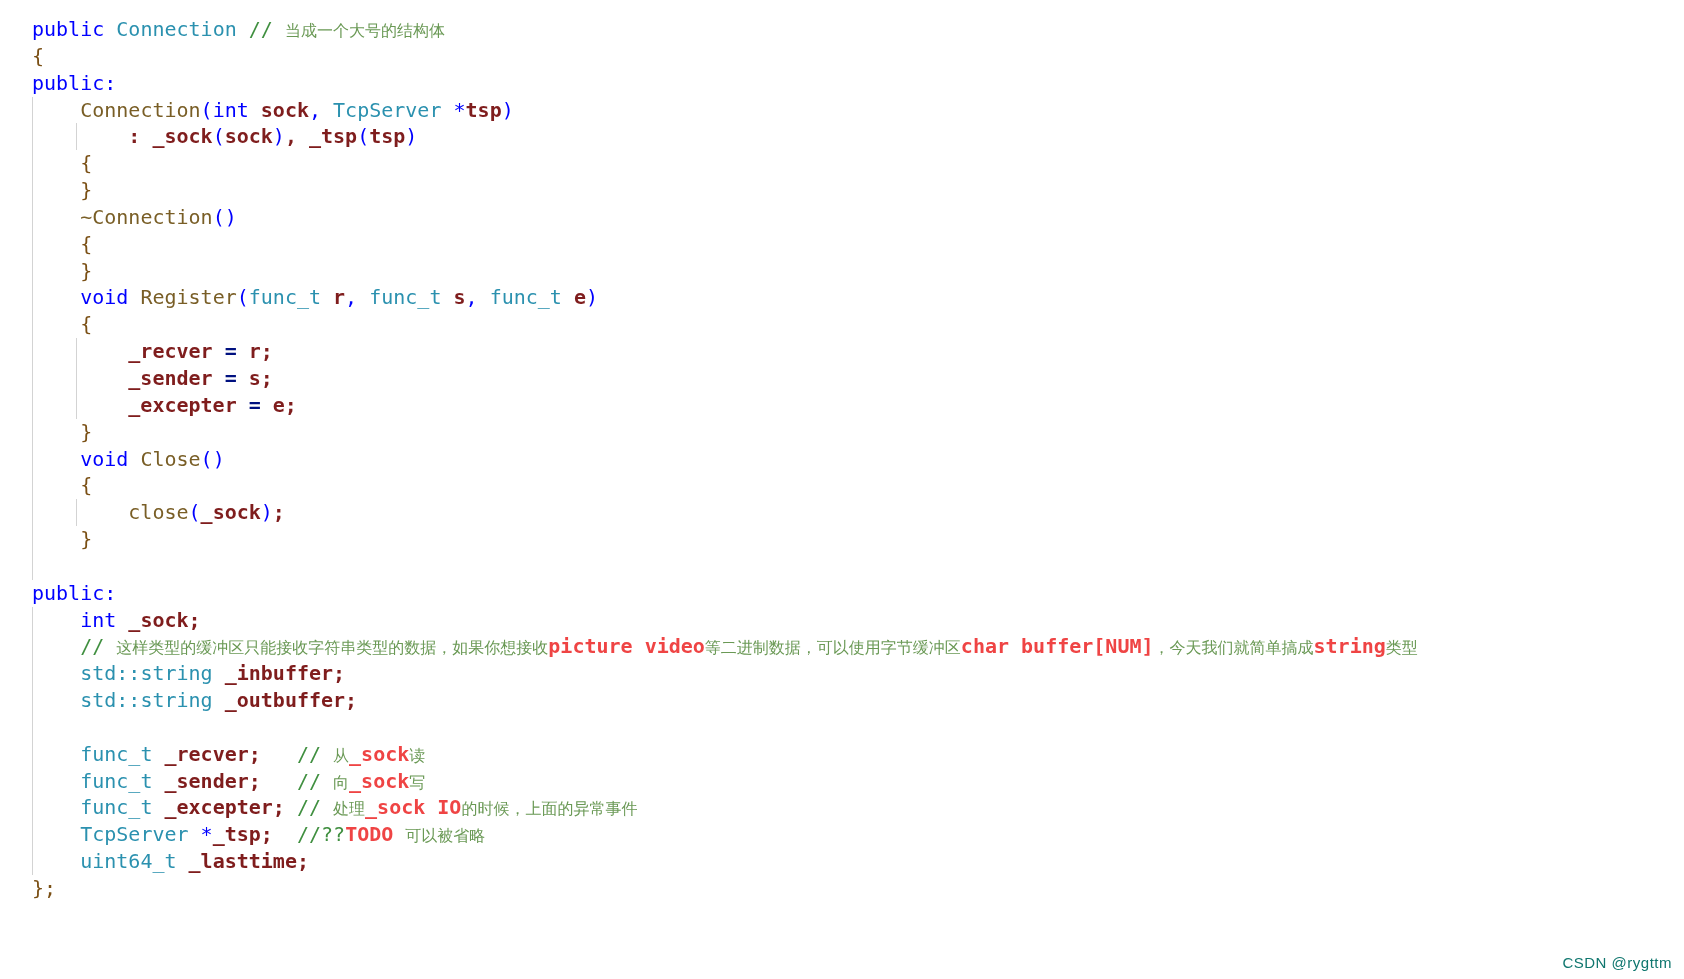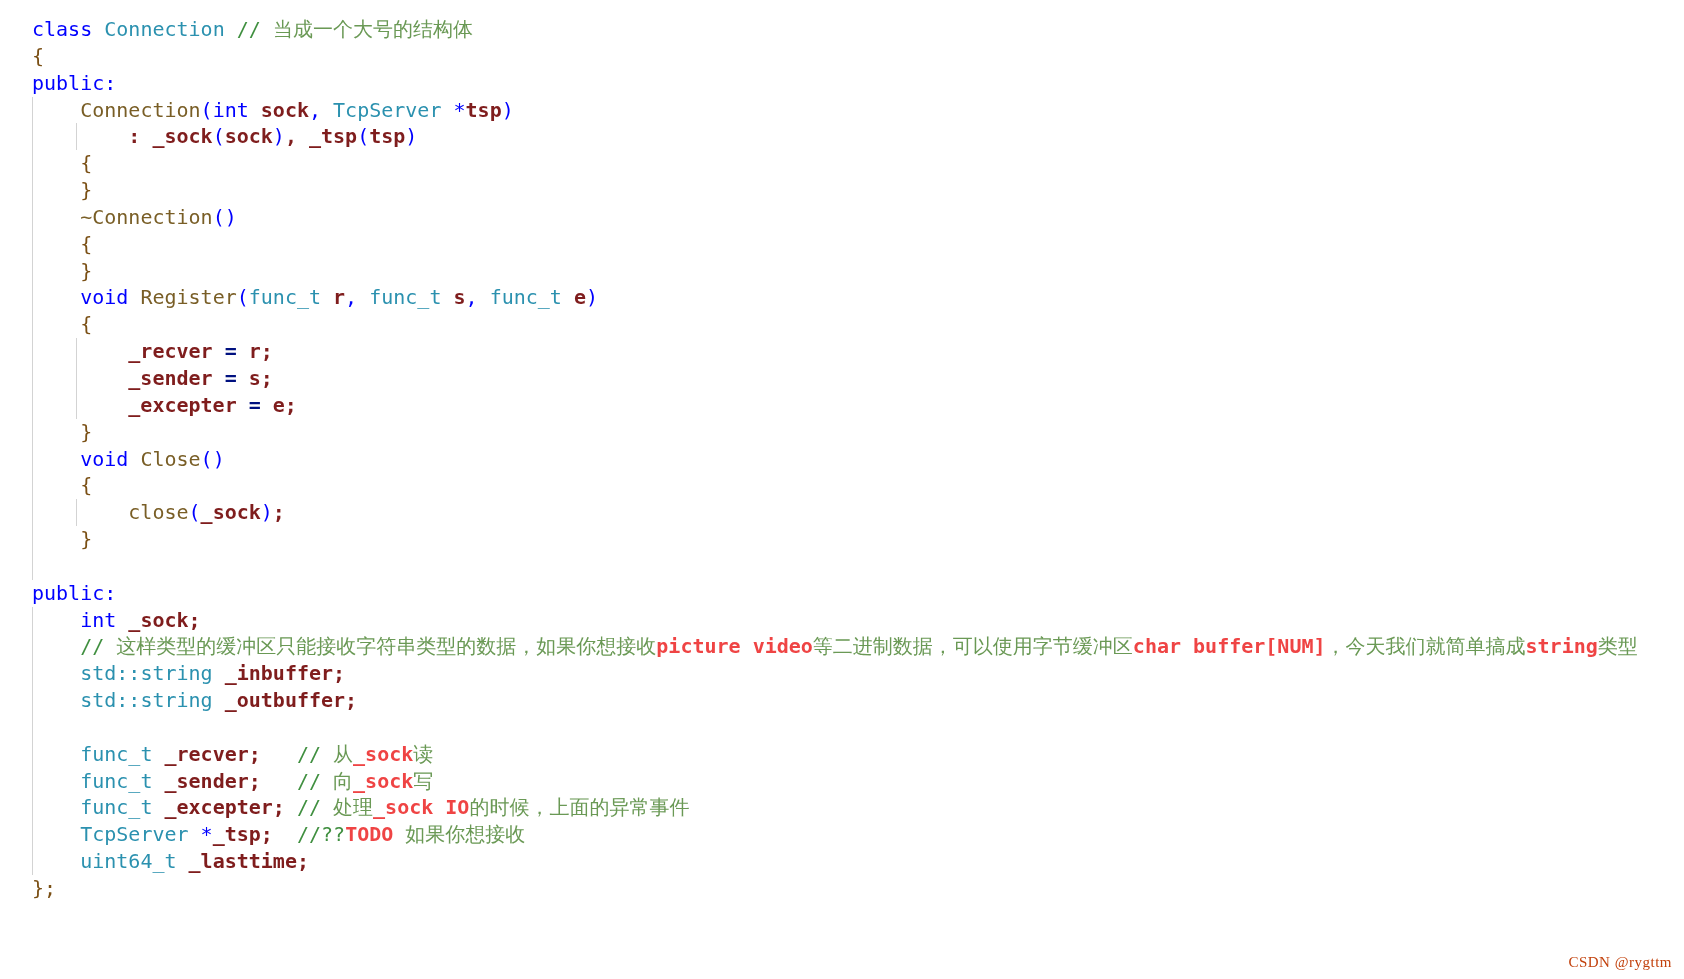--- a/index.html
+++ b/index.html
@@ -56,42 +56,42 @@
   .var     { color: #7f1d1d; font-weight: 600; }  
   .plain   { color: #000000; }
   .cmt     { color: #3f8f3f; }            
   .cmtcjk  { color: #6a9955; }            
   .cmtbold { color: #ef4444; font-weight: 700; } 
   .op      { color: #001080; font-weight: 600; }
 
   
   .cjk {
     font-family: Liberation Serif, serif;
-    font-size: 20px;
+    font-size: 16px;
     text-align: center;
   }
 
   
   #watermark {
     position: absolute;
     right: 12px;
     bottom: 8px;
-    font-family: Liberation Serif, serif;
+    font-family: Liberation Sans, sans-serif;
     font-size: 15px;
-    color: #c2410c;
+    color: #0f766e;
     letter-spacing: 0.5px;
     user-select: none;
   }
 </style>
 </head>
 <body>
 
 <div id="editor">
 
-  <div class="line"><span class="kw">class</span><span class="plain"> </span><span class="type">Connection</span><span class="plain"> </span><span class="cmt">//</span><span class="plain"> </span><span class="cmtcjk cjk">当成一个大号的结构体</span></div>
+  <div class="line"><span class="kw">public</span><span class="plain"> </span><span class="type">Connection</span><span class="plain"> </span><span class="cmt">//</span><span class="plain"> </span><span class="cmtcjk cjk">当成一个大号的结构体</span></div>
 
   <div class="line"><span class="brace">{</span></div>
 
   <div class="line"><span class="kw">public:</span></div>
 
   <div class="line"><span class="guide g1"></span><span class="plain">    </span><span class="fn">Connection</span><span class="punc">(</span><span class="kw">int</span><span class="plain"> </span><span class="var">sock</span><span class="punc">, </span><span class="type">TcpServer</span><span class="plain"> </span><span class="punc">*</span><span class="var">tsp</span><span class="punc">)</span></div>
 
   <div class="line"><span class="guide g1"></span><span class="guide g2"></span><span class="plain">        </span><span class="var">: </span><span class="var">_sock</span><span class="punc">(</span><span class="var">sock</span><span class="punc">)</span><span class="var">, </span><span class="var">_tsp</span><span class="punc">(</span><span class="var">tsp</span><span class="punc">)</span></div>
 
   <div class="line"><span class="guide g1"></span><span class="plain">    </span><span class="brace">{</span></div>
@@ -138,20 +138,20 @@
 
   <div class="line"><span class="guide g1"></span><span></span></div>
 
 
   <div class="line"><span class="guide g1"></span><span class="plain">    </span><span class="type">func_t</span><span class="plain"> </span><span class="var">_recver;</span><span class="plain">   </span><span class="cmt">//</span><span class="plain"> </span><span class="cmtcjk cjk">从</span><span class="cmtbold">_sock</span><span class="cmtcjk cjk">读</span></div>
 
   <div class="line"><span class="guide g1"></span><span class="plain">    </span><span class="type">func_t</span><span class="plain"> </span><span class="var">_sender;</span><span class="plain">   </span><span class="cmt">//</span><span class="plain"> </span><span class="cmtcjk cjk">向</span><span class="cmtbold">_sock</span><span class="cmtcjk cjk">写</span></div>
 
   <div class="line"><span class="guide g1"></span><span class="plain">    </span><span class="type">func_t</span><span class="plain"> </span><span class="var">_excepter;</span><span class="plain"> </span><span class="cmt">//</span><span class="plain"> </span><span class="cmtcjk cjk">处理</span><span class="cmtbold">_sock IO</span><span class="cmtcjk cjk">的时候，上面的异常事件</span></div>
 
-  <div class="line"><span class="guide g1"></span><span class="plain">    </span><span class="type">TcpServer</span><span class="plain"> </span><span class="punc">*</span><span class="var">_tsp;</span><span class="plain">  </span><span class="cmt">//??</span><span class="cmtbold">TODO</span><span class="plain"> </span><span class="cmtcjk cjk">如果你想接收</span></div>
+  <div class="line"><span class="guide g1"></span><span class="plain">    </span><span class="type">TcpServer</span><span class="plain"> </span><span class="punc">*</span><span class="var">_tsp;</span><span class="plain">  </span><span class="cmt">//??</span><span class="cmtbold">TODO</span><span class="plain"> </span><span class="cmtcjk cjk">可以被省略</span></div>
 
   <div class="line"><span class="guide g1"></span><span class="plain">    </span><span class="type">uint64_t</span><span class="plain"> </span><span class="var">_lasttime;</span></div>
 
   <div class="line"><span class="brace">};</span></div>
 
   <div id="watermark">CSDN @rygttm</div>
 </div>
 
 </body></html>

